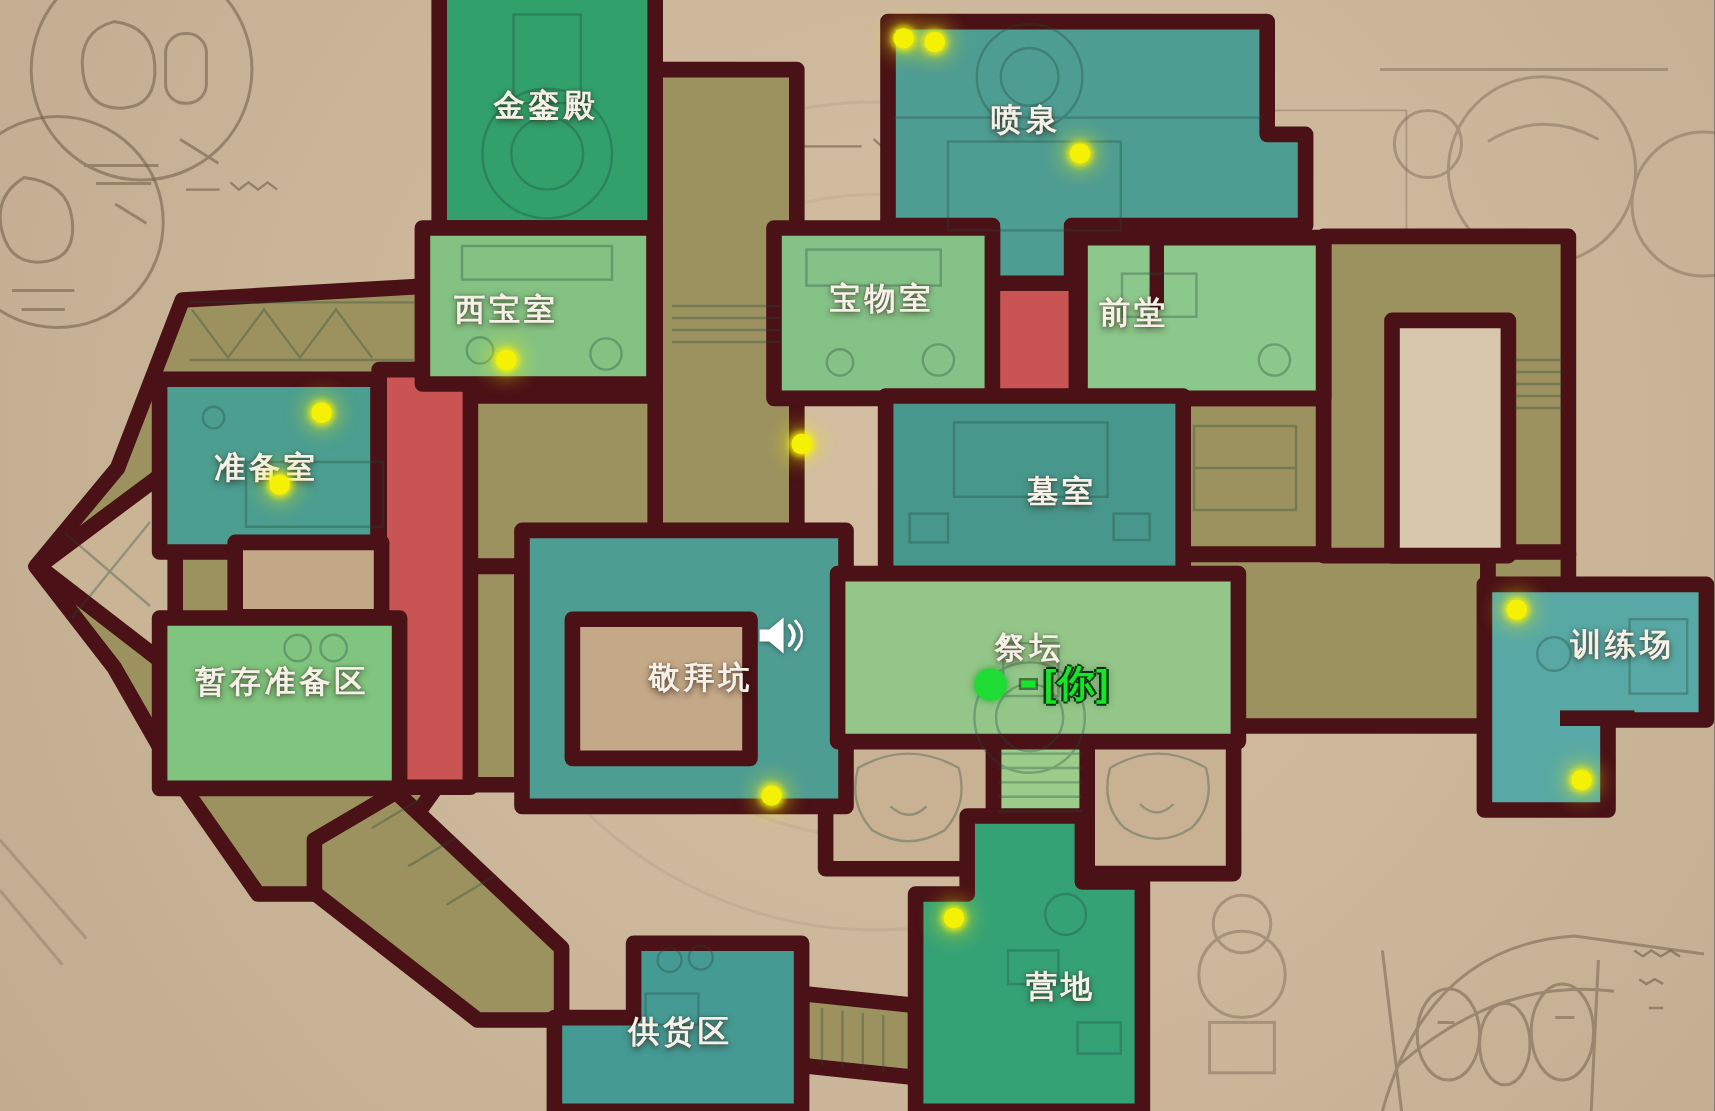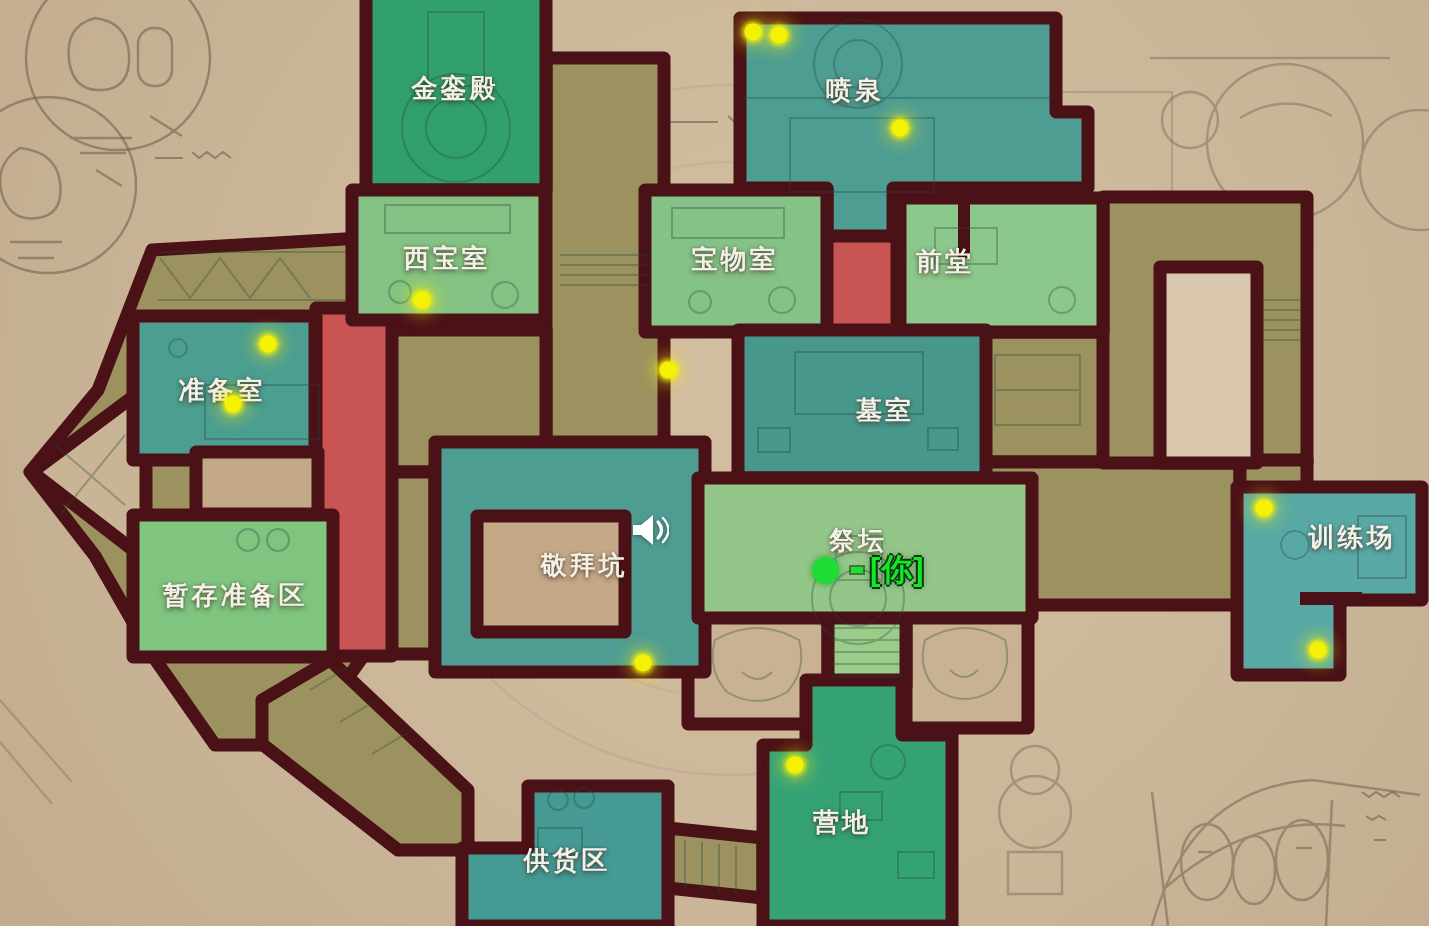--- a/index.html
+++ b/index.html
@@ -187,32 +187,32 @@
     <path d="M160,258 l30,40 l30,-40 l30,40 l30,-40 l30,40 M158,252 H345 M158,300 H345"></path>
     <path d="M685,840 v48 M702,842 v48 M719,844 v48 M736,846 v48"></path>
     <path d="M310,690 l40,-24 M340,722 l40,-24 M372,754 l40,-24"></path>
 
     <path d="M715,640 q42,-24 84,0 q8,30 -12,52 q-30,18 -60,0 q-20,-22 -12,-52 Z M742,672 q16,14 30,0"></path>
     <path d="M925,640 q40,-24 80,0 q8,30 -12,50 q-28,18 -56,0 q-20,-20 -12,-50 Z M950,670 q14,14 28,0"></path>
   </g>
 </svg>
 
   <div class="room-label" style="left:455px;top:88px">金銮殿</div>
-  <div class="room-label" style="left:855px;top:90px">喷泉</div>
-  <div class="room-label" style="left:447px;top:258px">西宝室</div>
-  <div class="room-label" style="left:735px;top:259px">宝物室</div>
+  <div class="room-label" style="left:855px;top:100px">喷泉</div>
+  <div class="room-label" style="left:422px;top:258px">西宝室</div>
+  <div class="room-label" style="left:735px;top:249px">宝物室</div>
   <div class="room-label" style="left:945px;top:261px">前堂</div>
   <div class="room-label" style="left:222px;top:390px">准备室</div>
   <div class="room-label" style="left:885px;top:410px">墓室</div>
   <div class="room-label" style="left:584px;top:565px">敬拜坑</div>
   <div class="room-label" style="left:858px;top:540px">祭坛</div>
-  <div class="room-label" style="left:235px;top:595px">暂存准备区</div>
+  <div class="room-label" style="left:235px;top:568px">暂存准备区</div>
   <div class="room-label" style="left:1352px;top:537px">训练场</div>
   <div class="room-label" style="left:567px;top:860px">供货区</div>
-  <div class="room-label" style="left:842px;top:822px">营地</div>
+  <div class="room-label" style="left:884px;top:822px">营地</div>
 
   <div id="dots-layer">
       <div class="task-dot" style="left: 753px; top: 32px;"></div>
       <div class="task-dot" style="left: 779px; top: 35px;"></div>
       <div class="task-dot" style="left: 900px; top: 128px;"></div>
       <div class="task-dot" style="left: 422px; top: 300px;"></div>
       <div class="task-dot" style="left: 268px; top: 344px;"></div>
       <div class="task-dot" style="left: 233px; top: 404px;"></div>
       <div class="task-dot" style="left: 668px; top: 370px;"></div>
       <div class="task-dot" style="left: 643px; top: 663px;"></div>

